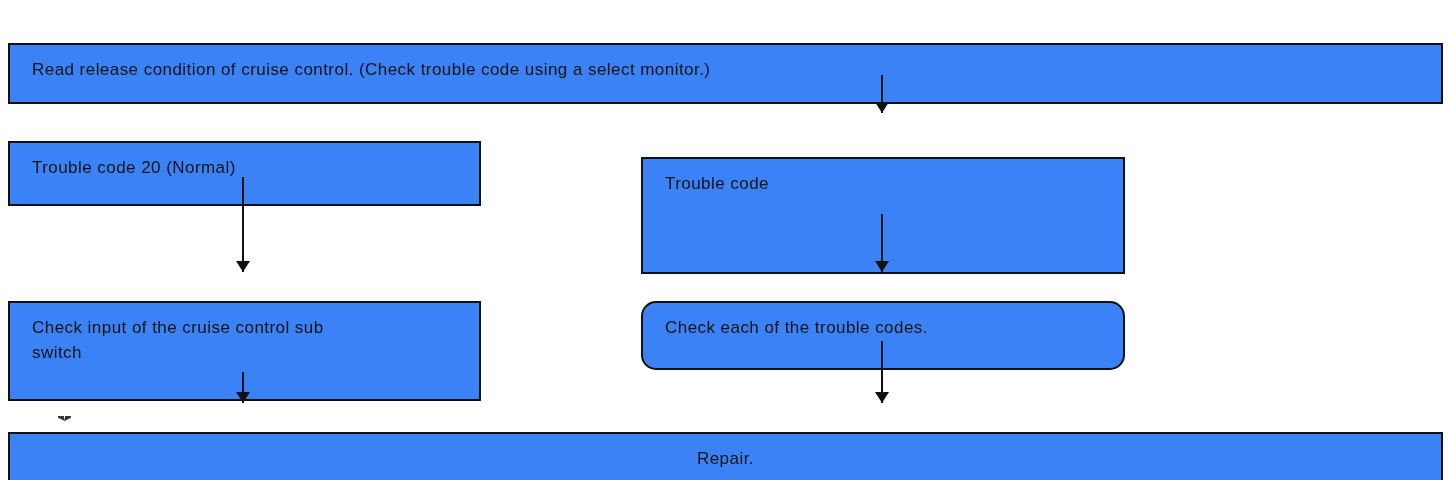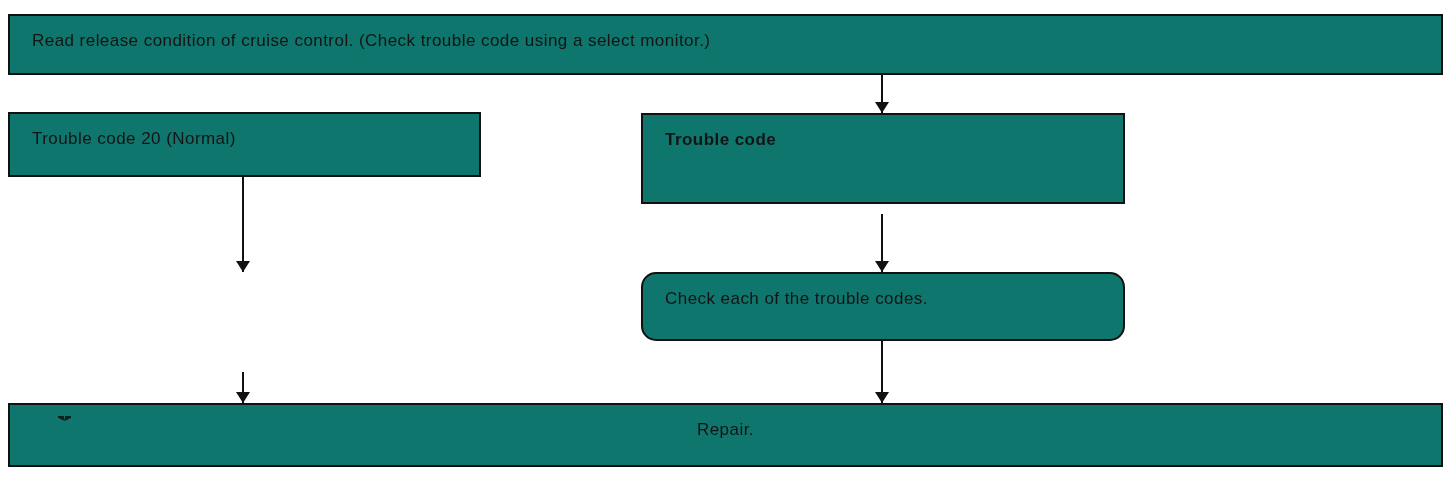--- a/index.html
+++ b/index.html
@@ -16,42 +16,43 @@
     position: relative;
     width: 1450px;
     height: 480px;
     background: #ffffff;
     overflow: hidden;
   }
   .node {
     position: absolute;
     box-sizing: border-box;
     border: 2px solid #111111;
-    background: #0f766e;
+    background: #3b82f6;
+    margin-top: 29px;
   }
   .node-text {
     position: absolute;
     left: 22px;
     top: 12px;
     right: 14px;
     font-size: 17px;
     line-height: 25px;
     letter-spacing: 0.45px;
     color: #141414;
     white-space: pre-line;
   }
   .node-text.center {
     left: 0;
     right: 0;
     text-align: center;
   }
   
   #node-read      { left: 8px;   top: 14px;  width: 1435px; height: 61px; }
   #node-code10    { left: 8px;   top: 112px; width: 473px;  height: 65px; }
-  #node-tcode     { left: 641px; top: 113px; width: 484px;  height: 91px; font-weight: bold; }
+  #node-tcode     { left: 641px; top: 128px; width: 484px;  height: 117px; }
   #node-subswitch { left: 8px;   top: 272px; width: 473px;  height: 100px; }
   #node-eachcode  { left: 641px; top: 272px; width: 484px;  height: 69px; border-radius: 15px; }
   #node-repair    { left: 8px;   top: 403px; width: 1435px; height: 64px; padding-left: 13px; }
 
   
   .conn {
     position: absolute;
   }
   .conn .stem {
     position: absolute;
@@ -126,20 +127,24 @@
   <div class="conn" id="conn-code10-to-sub">
     <div class="stem"></div>
     <div class="head"></div>
   </div>
 
   <div class="conn" id="conn-tcode-to-each">
     <div class="stem"></div>
     <div class="head"></div>
   </div>
 
+  <div class="node" id="node-subswitch">
+    <div class="node-text">Check input of the cruise control sub
+switch</div>
+  </div>
 
   <div class="node" id="node-eachcode">
     <div class="node-text">Check each of the trouble codes.</div>
   </div>
 
   <div class="conn" id="conn-sub-to-repair">
     <div class="stem"></div>
     <div class="head"></div>
   </div>
 

